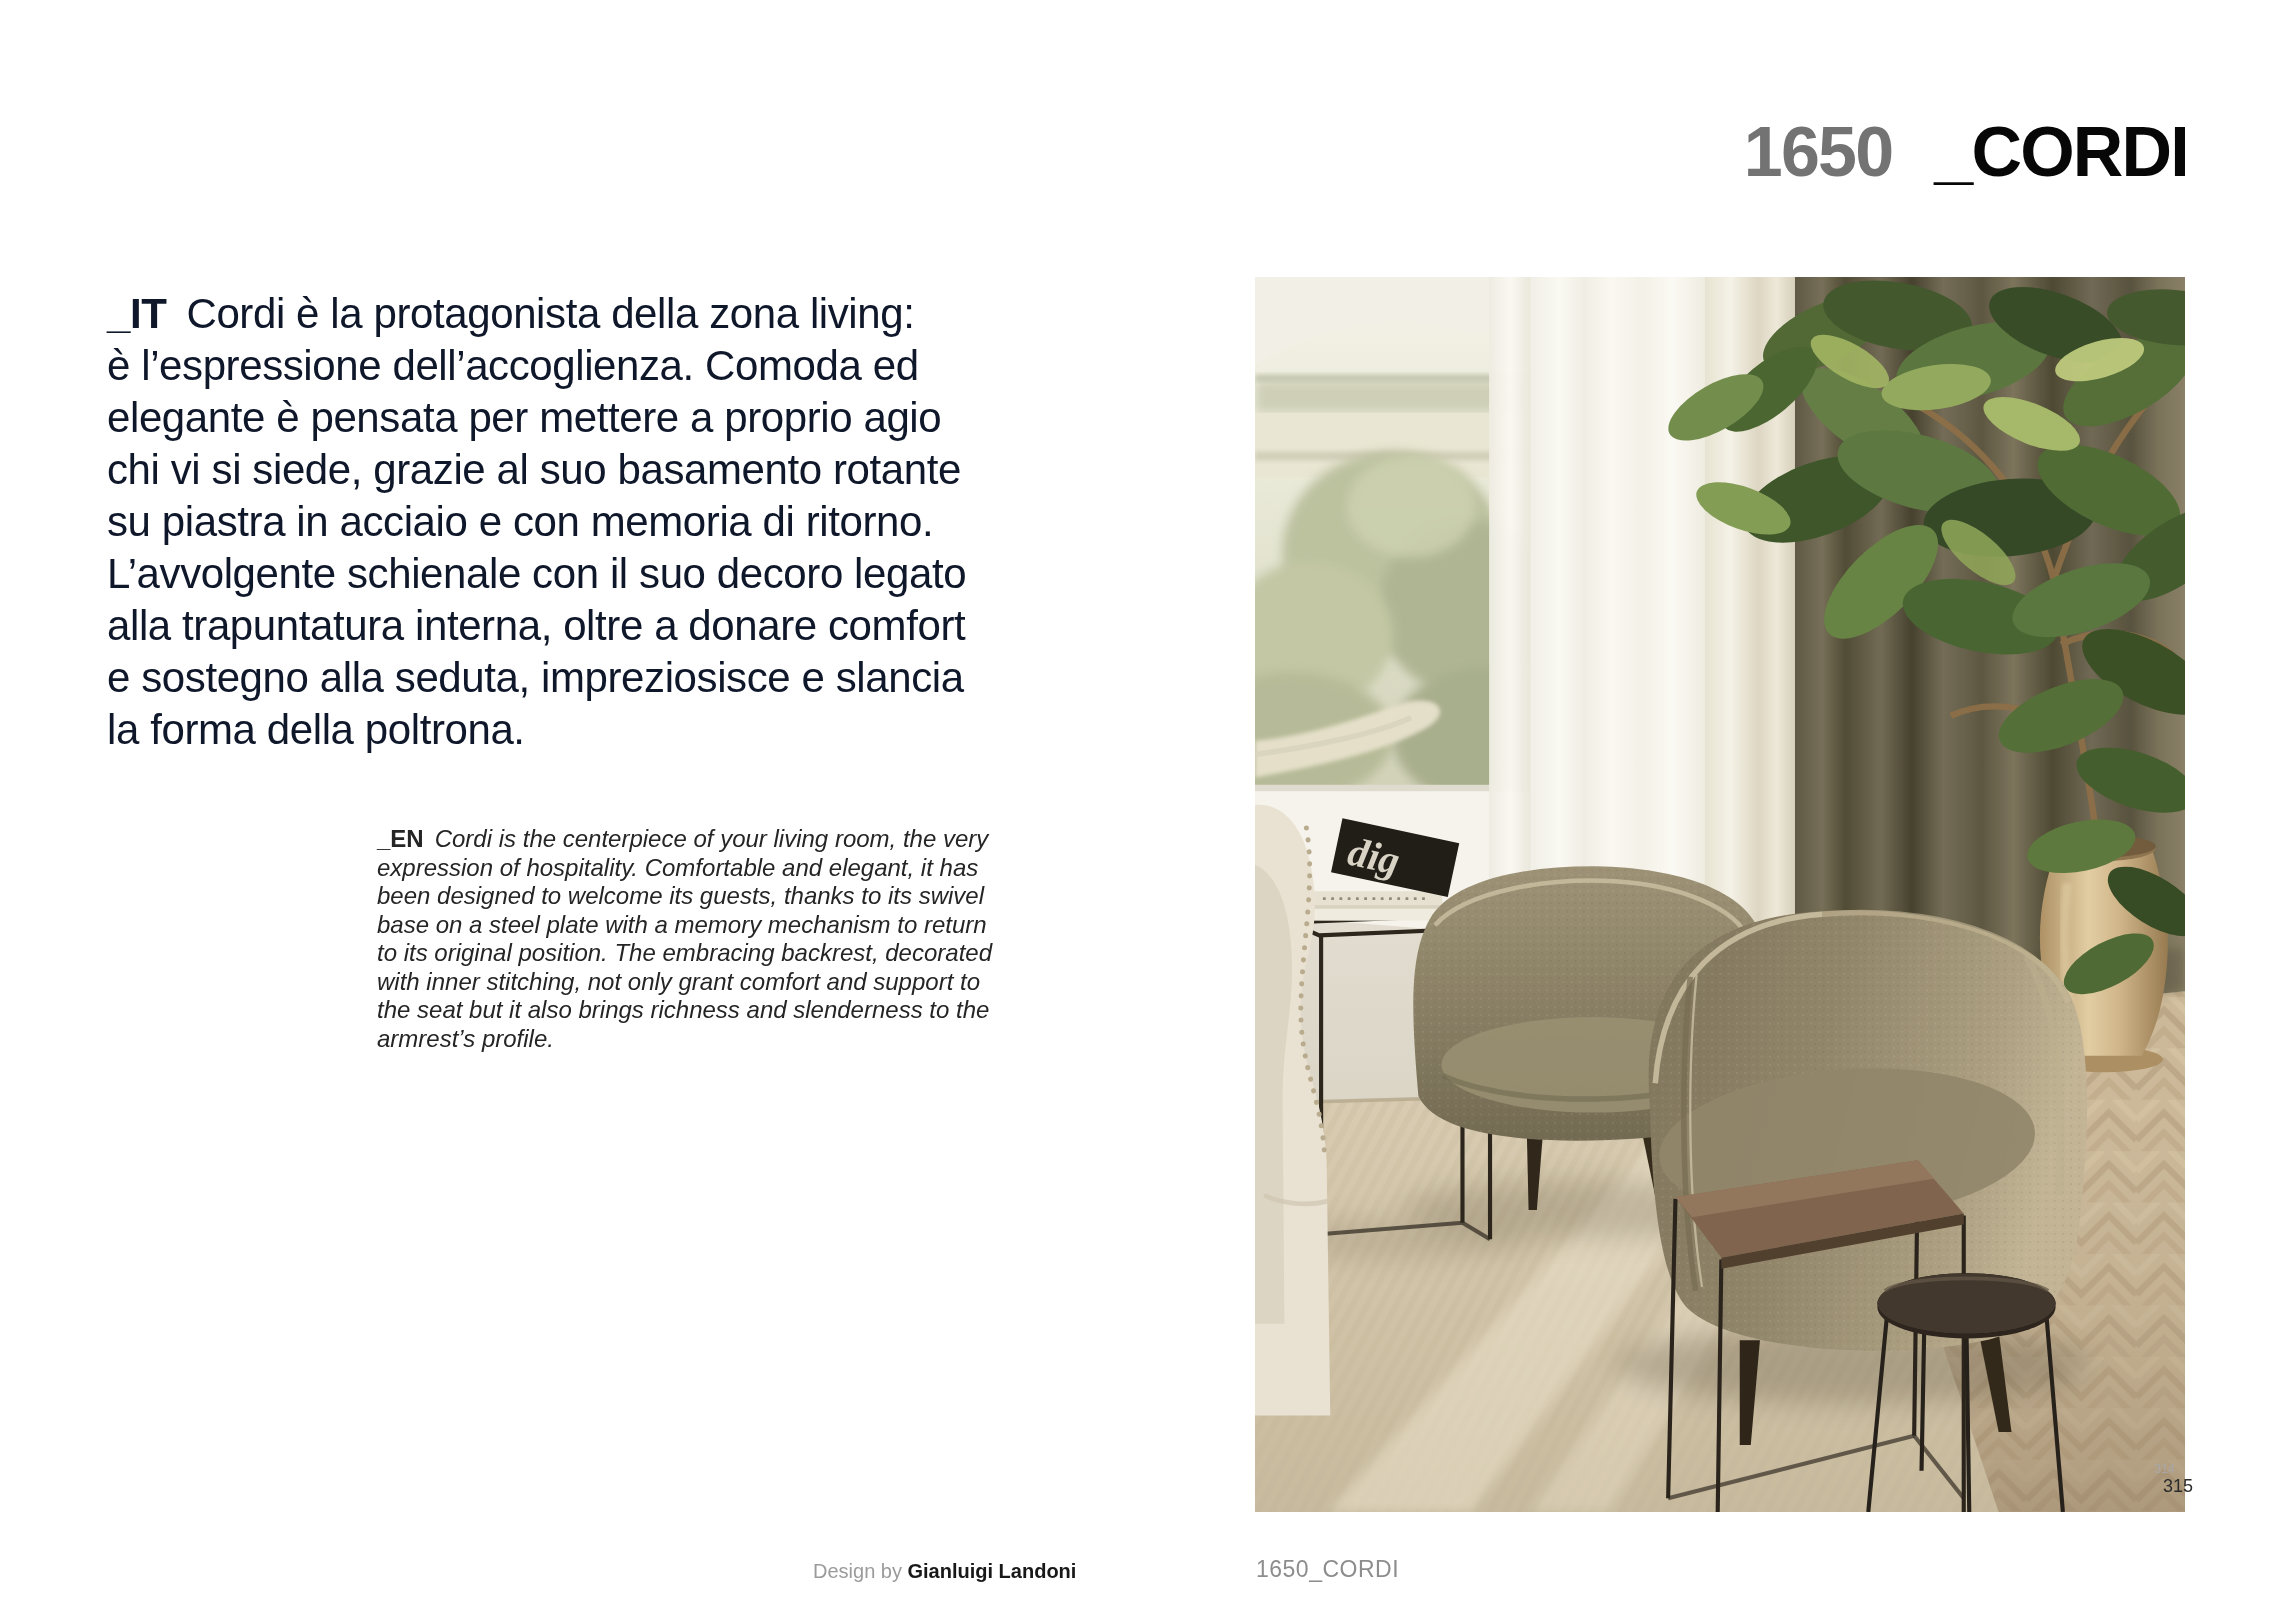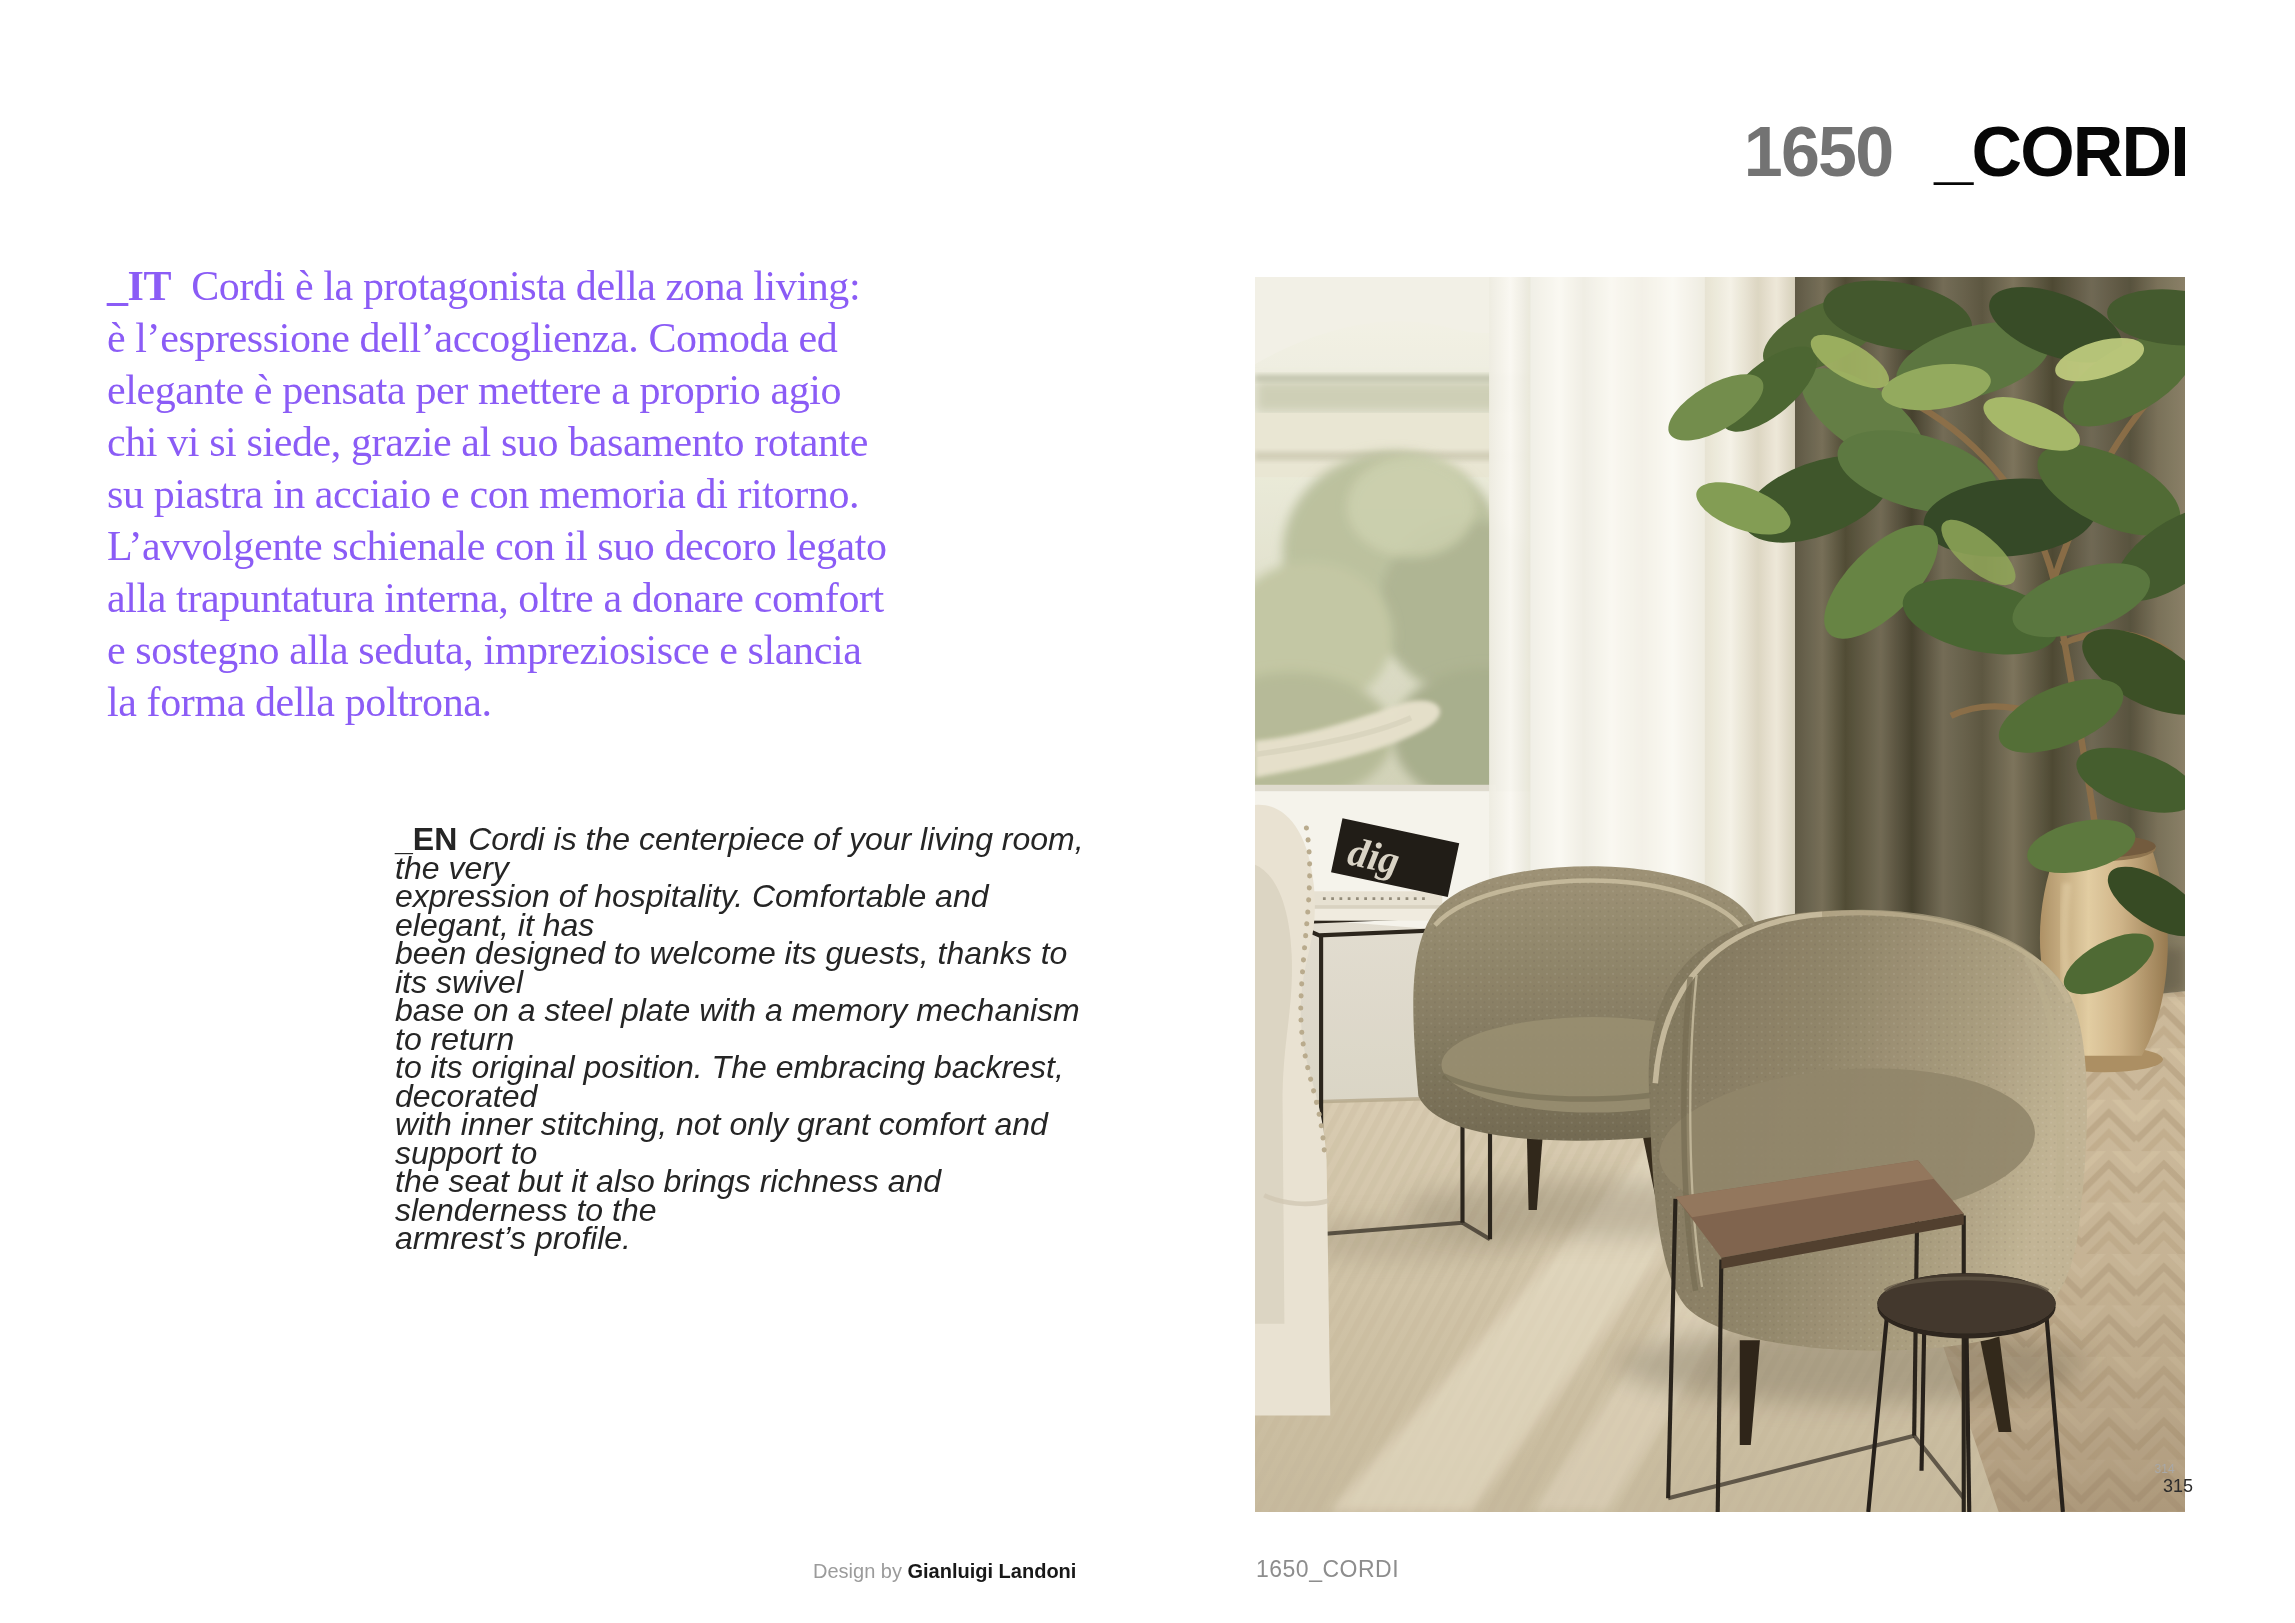--- a/index.html
+++ b/index.html
@@ -13,29 +13,29 @@
   
   .title{
     position:absolute;top:116px;right:108px;
     font-size:70px;line-height:73px;letter-spacing:-1.8px;
     white-space:nowrap;
   }
   .title .code{font-weight:700;color:#737373;}
   .title .name{font-weight:700;color:#070707;margin-left:42px;}
   
   .desc-it{
-    position:absolute;left:107px;top:260px;width:1056px;
-    font-size:42px;line-height:52px;color:#8b5cf6;letter-spacing:-0.4px;font-family:Liberation Serif, serif;
+    position:absolute;left:107px;top:288px;width:1056px;
+    font-size:42px;line-height:52px;color:#0f172a;letter-spacing:-0.4px;
   }
   .desc-it .lang{font-weight:700;margin-right:20px;}
   .pre{white-space:pre-line;}
   
   .desc-en{
-    position:absolute;left:395px;top:825px;width:698px;
-    font-size:32px;line-height:28.5px;color:#252525;letter-spacing:0;
+    position:absolute;left:377px;top:825px;width:698px;
+    font-size:24px;line-height:28.5px;color:#252525;letter-spacing:0;
   }
   .desc-en .lang{font-weight:700;font-style:normal;margin-right:11px;}
   .desc-en .pre{font-style:italic;}
   
   .photo{
     position:absolute;left:1255px;top:277px;width:930px;height:1235px;
     overflow:hidden;background:#e9e7dd;
   }
   .photo svg{display:block;width:100%;height:100%;}
   

